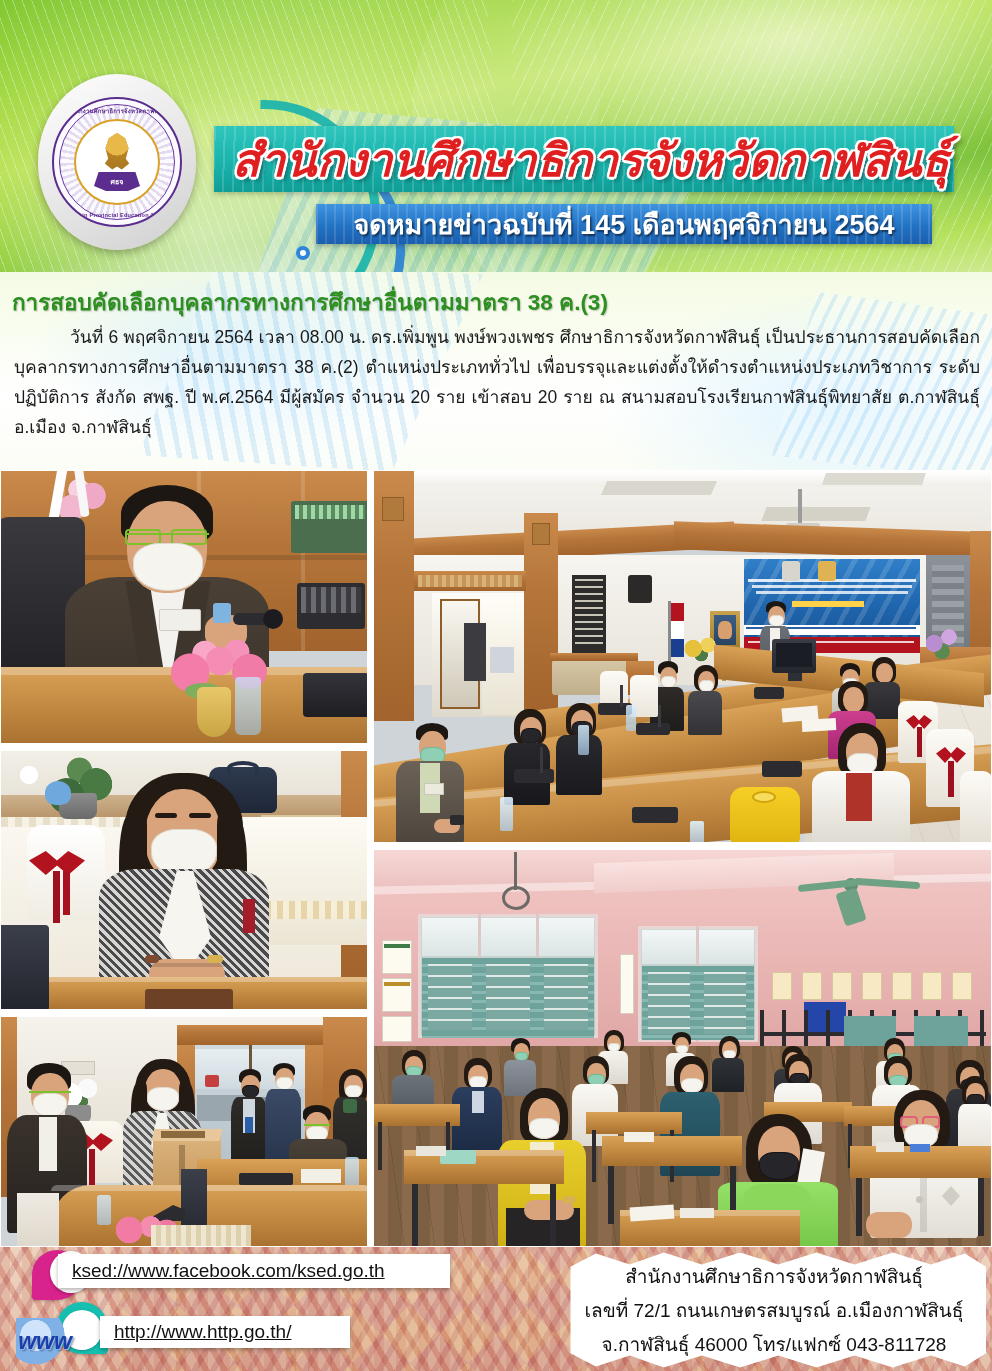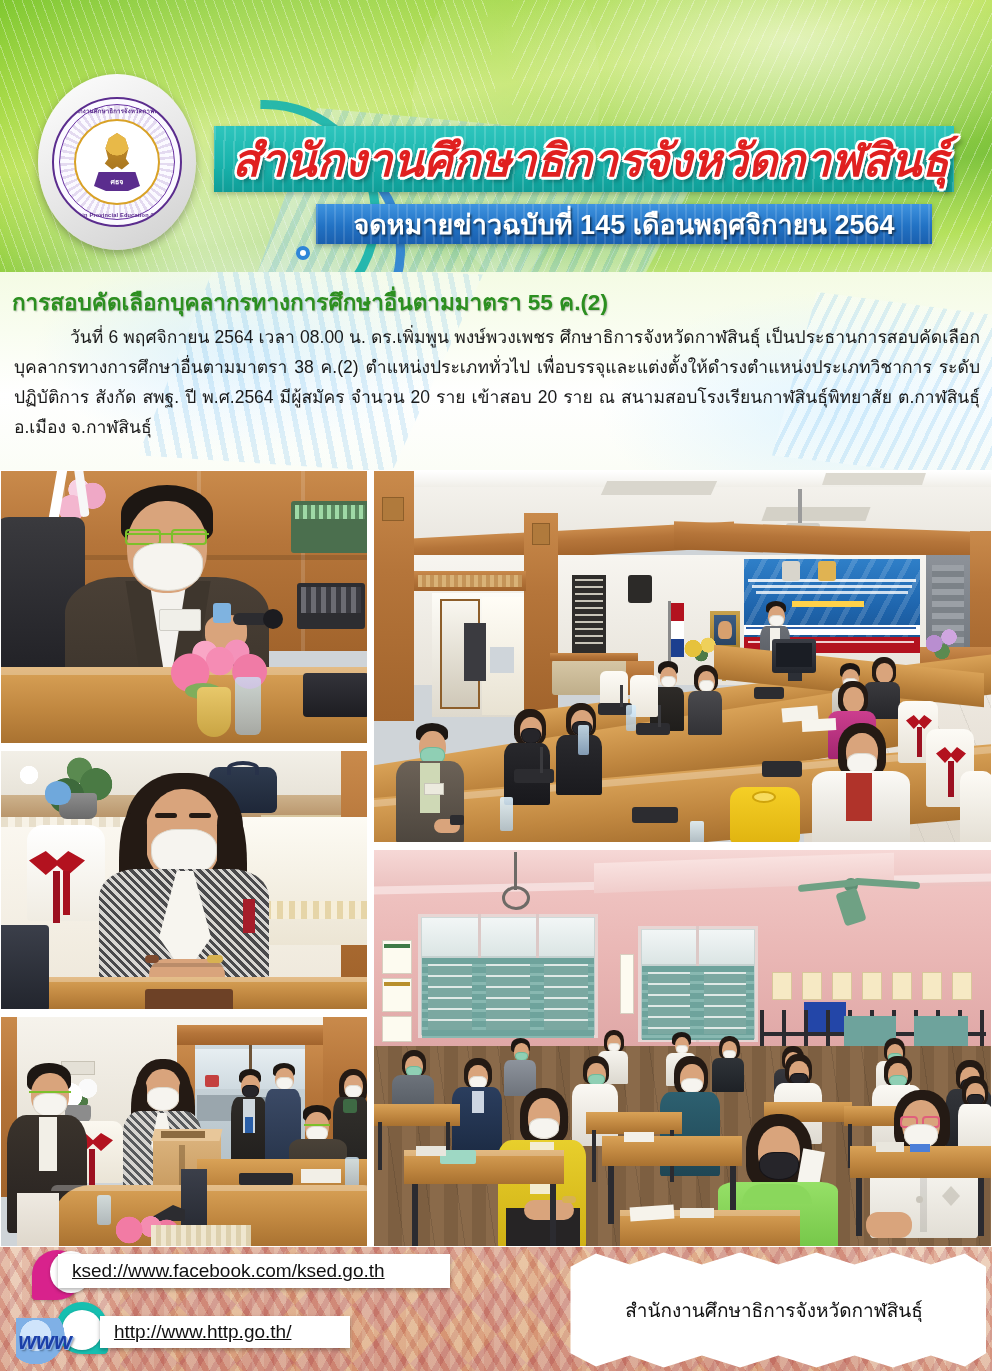--- a/index.html
+++ b/index.html
@@ -303,21 +303,21 @@
 <div class="title-band"></div>
 <div class="title-text">สำนักงานศึกษาธิการจังหวัดกาฬสินธุ์</div>
 <div class="sub-band">
   <div class="sub-band-fan"></div>
 </div>
 <div class="sub-text">จดหมายข่าวฉบับที่ 145 เดือนพฤศจิกายน 2564</div>
 
 <div class="article">
   <div class="article-deco"></div>
   <div class="article-deco2"></div>
-  <div class="headline">การสอบคัดเลือกบุคลากรทางการศึกษาอื่นตามมาตรา 55 ค.(2)</div>
+  <div class="headline">การสอบคัดเลือกบุคลากรทางการศึกษาอื่นตามมาตรา 38 ค.(3)</div>
   <div class="body-p">วันที่ 6 พฤศจิกายน 2564 เวลา 08.00 น. ดร.เพิ่มพูน พงษ์พวงเพชร ศึกษาธิการจังหวัดกาฬสินธุ์ เป็นประธานการสอบคัดเลือกบุคลากรทางการศึกษาอื่นตามมาตรา 38 ค.(2) ตำแหน่งประเภททั่วไป เพื่อบรรจุและแต่งตั้งให้ดำรงตำแหน่งประเภทวิชาการ ระดับปฏิบัติการ สังกัด สพฐ. ปี พ.ศ.2564 มีผู้สมัคร จำนวน 20 ราย เข้าสอบ 20 ราย ณ สนามสอบโรงเรียนกาฬสินธุ์พิทยาสัย ต.กาฬสินธุ์ อ.เมือง จ.กาฬสินธุ์</div>
 </div>
 
 <div class="photo" id="ph1">
   <div class="sc wood-wall" style="left:0;top:0;width:368px;height:180px;"></div>
   <div class="sc" style="left:60px;top:0;width:4px;height:180px;background:rgba(255,255,255,.18);"></div>
   <div class="sc" style="left:196px;top:0;width:4px;height:180px;background:rgba(255,255,255,.16);"></div>
   <div class="sc" style="left:300px;top:0;width:4px;height:180px;background:rgba(255,255,255,.14);"></div>
   <div class="sc" style="left:0;top:84px;width:368px;height:5px;background:rgba(0,0,0,.13);"></div>
   <div class="sc" style="left:290px;top:30px;width:78px;height:52px;background:#4b6f4e;border-radius:3px;"></div>
@@ -922,13 +922,15 @@
 </div>
 <div class="bubble bub-pink"></div>
 <div class="bubble bub-pink2"></div>
 <div class="bubble bub-teal"></div>
 <div class="bubble bub-teal2"></div>
 <div class="www-globe">www</div>
 <a class="url-plate" id="url-fb" href="#">ksed://www.facebook.com/ksed.go.th</a>
 <a class="url-plate" id="url-web" href="#">http://www.http.go.th/</a>
 <div class="addr-plate">
   <div class="addr-line">สำนักงานศึกษาธิการจังหวัดกาฬสินธุ์</div>
+  <div class="addr-line">เลขที่ 72/1 ถนนเกษตรสมบูรณ์ อ.เมืองกาฬสินธุ์</div>
+  <div class="addr-line">จ.กาฬสินธุ์ 46000 โทร/แฟกซ์ 043-811728</div>
 </div>
 
 </body></html>

